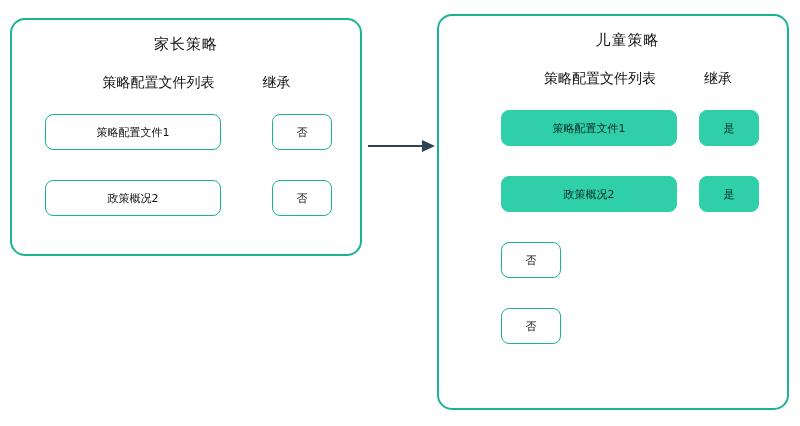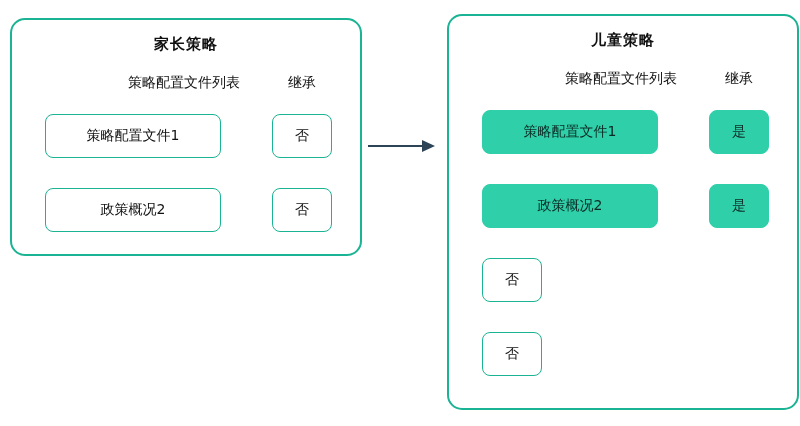--- a/index.html
+++ b/index.html
@@ -11,60 +11,60 @@
     color: #111111;
     overflow: hidden;
   }
   .panel {
     position: absolute;
     background: #ffffff;
     border: 2px solid var(--border, #1ab394);
     border-radius: 15px;
   }
   .panel-parent { left: 10px; top: 18px; width: 352px; height: 238px; }
-  .panel-child  { left: 447px; top: 14px; width: 352px; height: 396px; }
+  .panel-child  { left: 437px; top: 14px; width: 352px; height: 396px; padding-left: 29px; }
 
   .panel-title {
     margin-top: 15px;
     text-align: center;
     font-size: 15px;
-    font-weight: bold;
+    font-weight: normal;
     letter-spacing: 1px;
   }
   .cols-header {
     display: flex;
-    justify-content: flex-end;
+    justify-content: center;
     align-items: center;
     margin-top: 20px;
     padding: 0 28px 0 33px;
   }
   .col-list-label  { width: 176px; text-align: center; font-size: 14px; }
   .col-inherit-label { width: 60px; text-align: center; font-size: 14px; }
 
   .rows {
     display: flex;
     flex-direction: column;
     gap: 30px;
     margin-top: 22px;
     padding: 0 28px 0 33px;
   }
   .row {
     display: flex;
     justify-content: space-between;
     align-items: center;
   }
   .item-box, .inherit-box {
-    height: 44px;
+    height: 36px;
     border: 1.5px solid var(--border, #1ab394);
     border-radius: 8px;
     background: #ffffff;
     display: flex;
     align-items: center;
     justify-content: center;
-    font-size: 14px;
+    font-size: 11px;
   }
   .item-box { width: 176px; }
   .inherit-box { width: 60px; }
   .row[data-highlighted="true"] .item-box,
   .row[data-highlighted="true"] .inherit-box {
     background: var(--fill, #2ecfa9);
     border-color: var(--fill, #2ecfa9);
     color: #0c2b24;
   }
 

